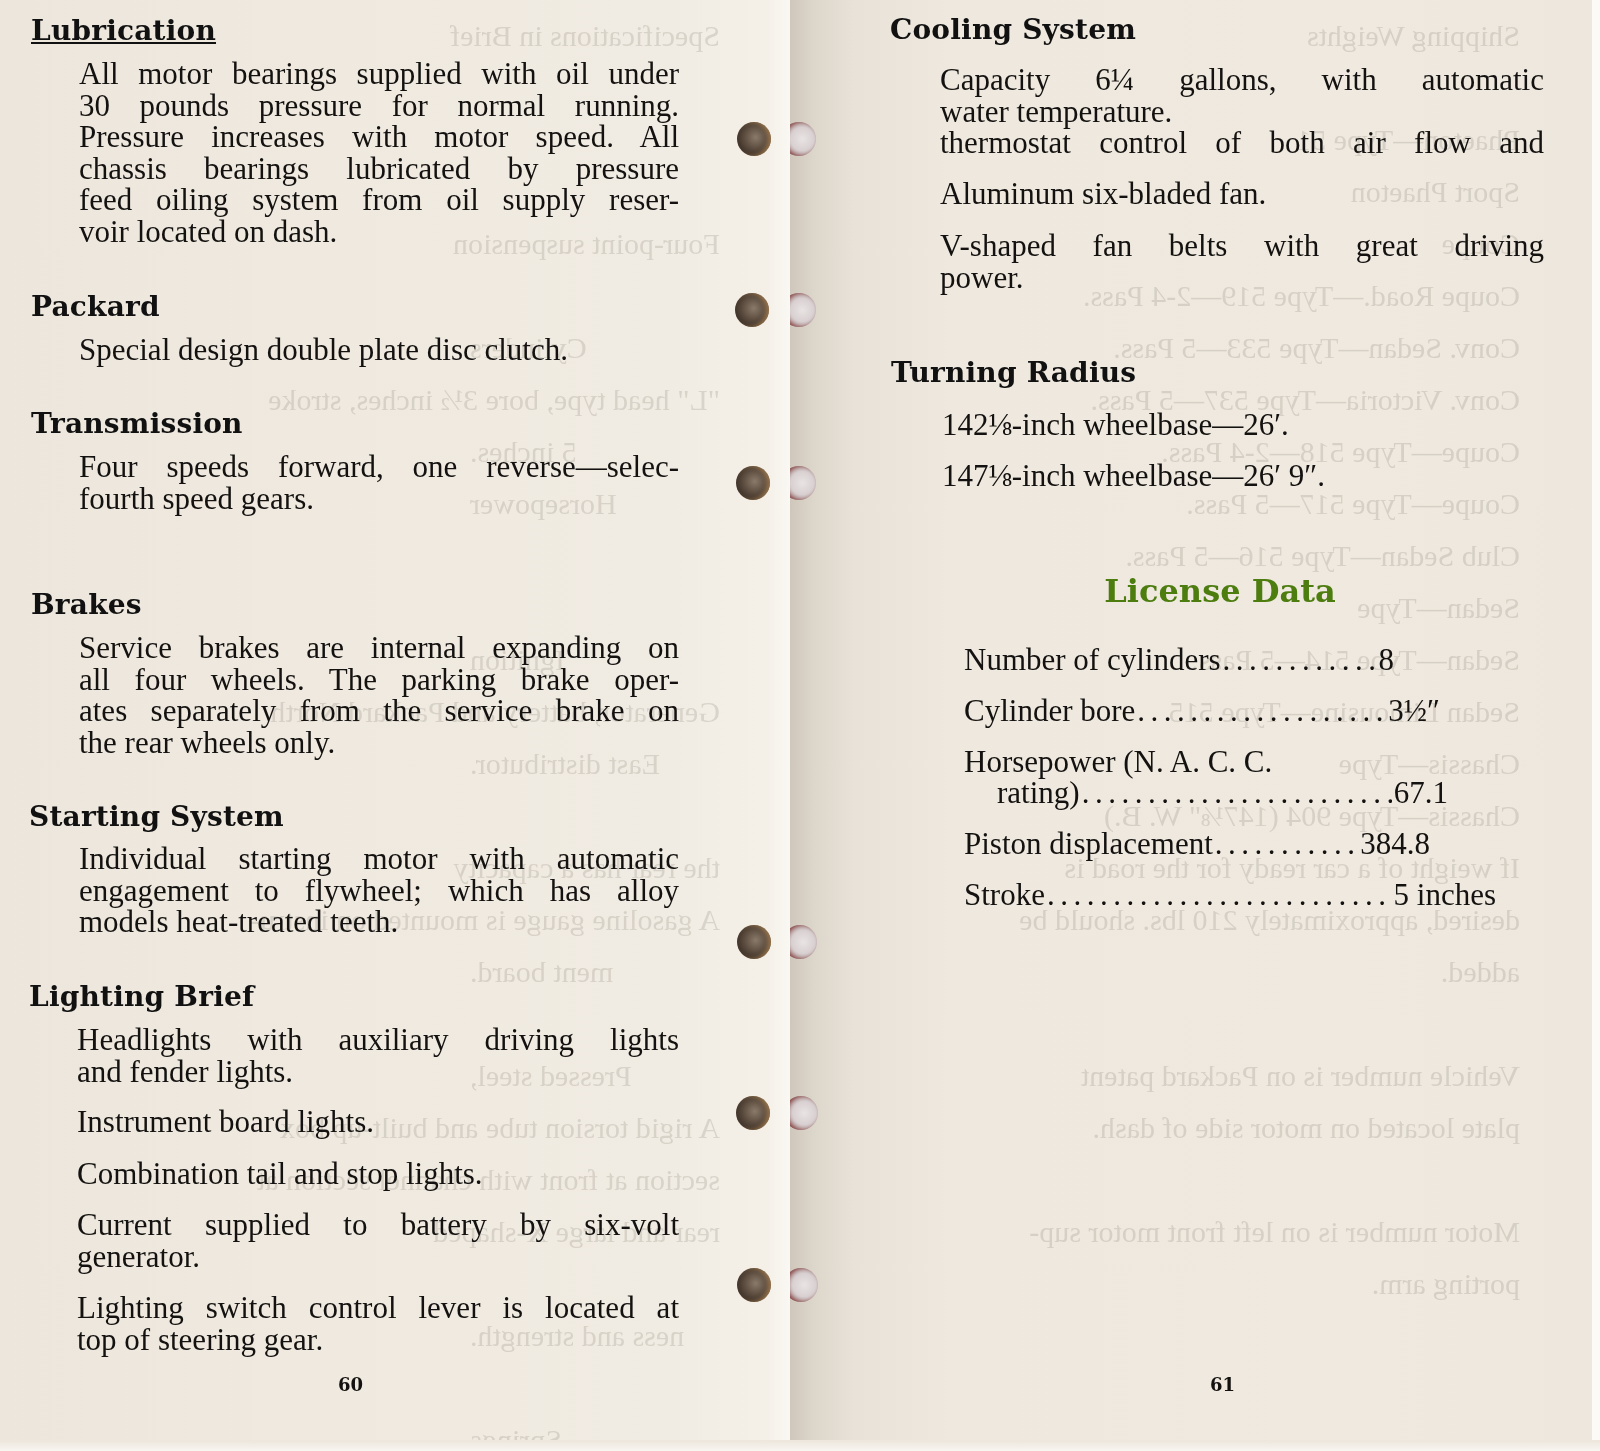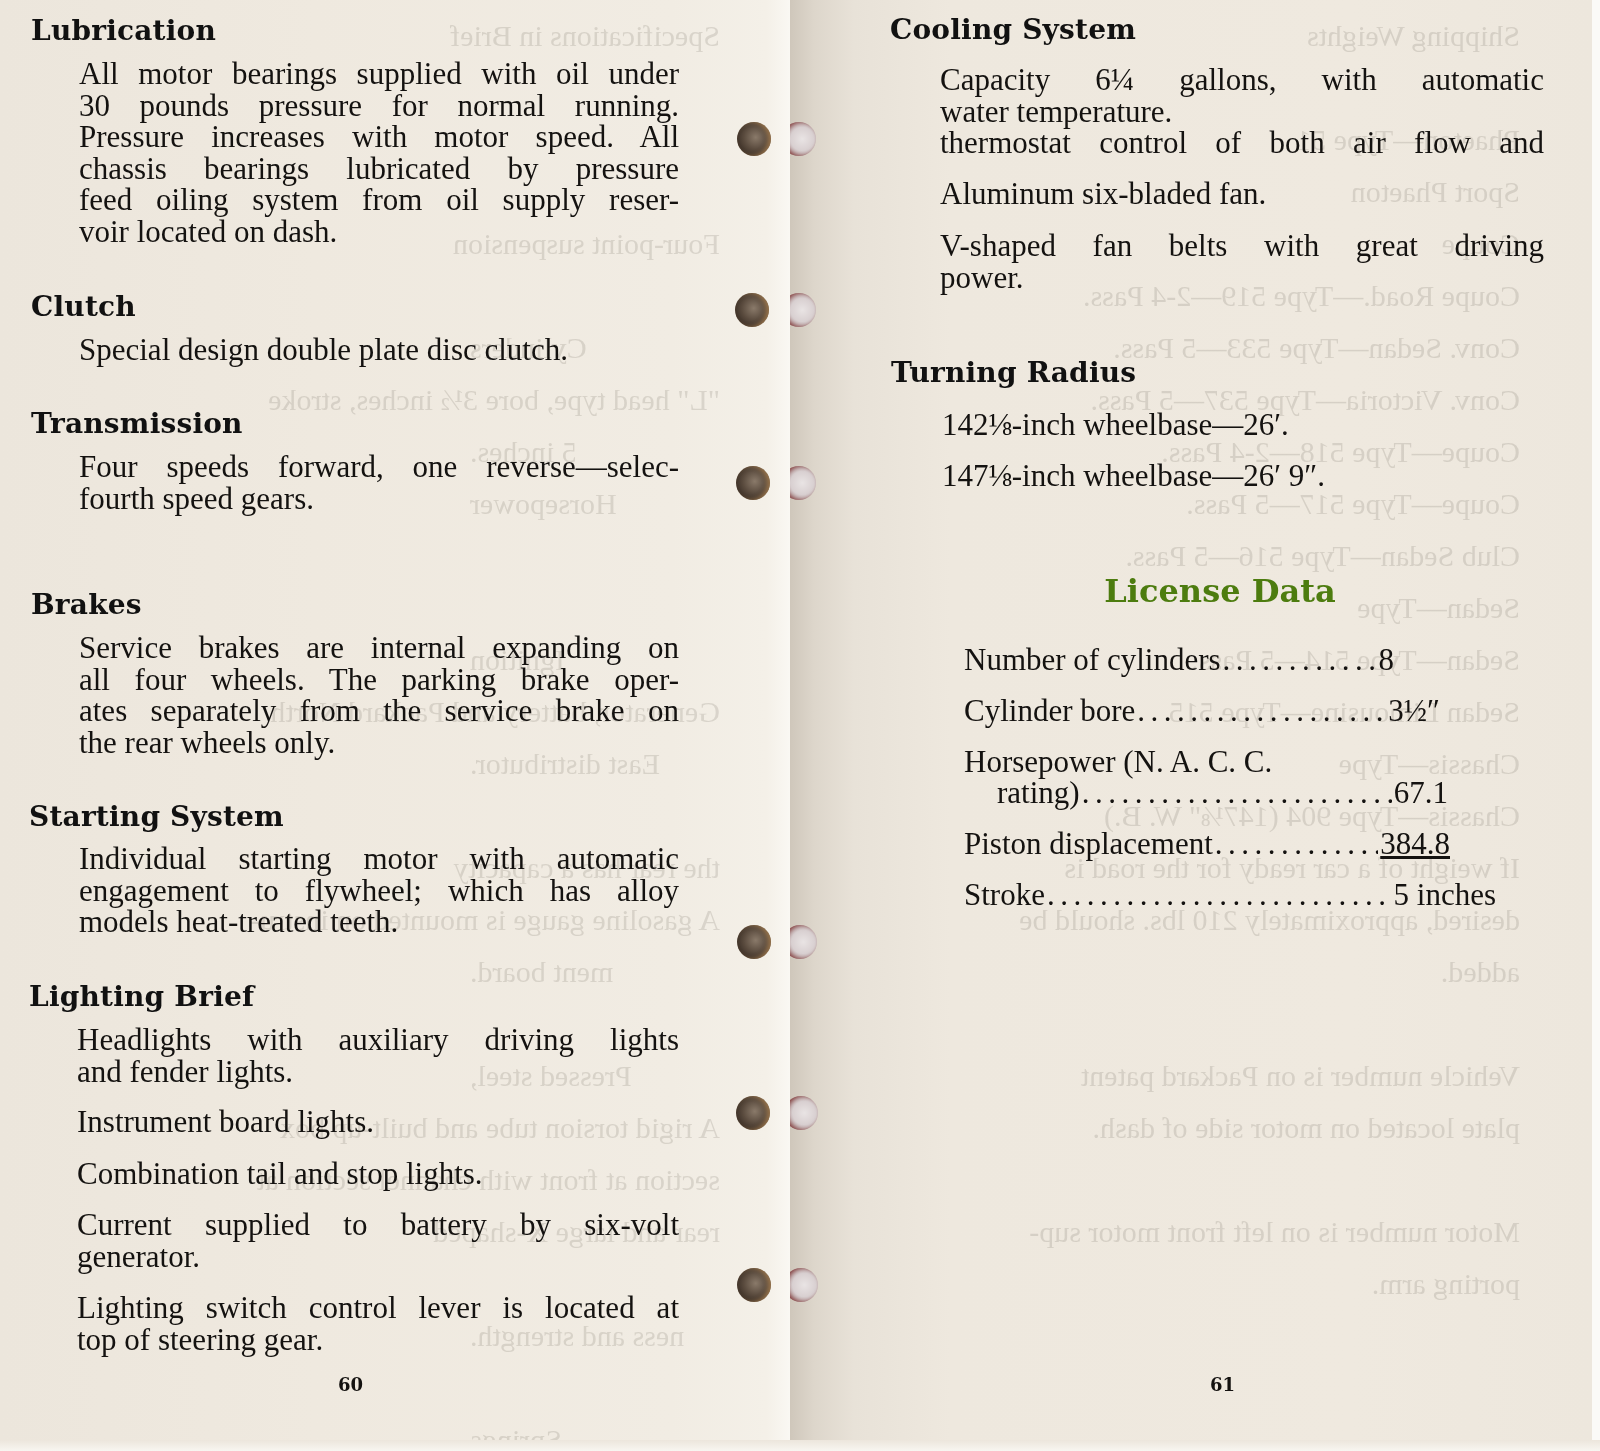--- a/index.html
+++ b/index.html
@@ -76,31 +76,31 @@
 ness and strength.
 
 Springs
 All models
 long and 2¼ inches wide.
 
 2½ inches wide.
 
 ment.</div>
 
-    <div class="heading" style="left:31px; top:14px;">Lubrication</div>
+    <div class="heading" style="left:31px; top:14px;text-decoration:underline;">Lubrication</div>
     <div class="para" style="left:79px; top:58px; width:600px;">
       <div style="text-align-last:justify">All motor bearings supplied with oil under</div>
       <div style="text-align-last:justify">30 pounds pressure for normal running.</div>
       <div style="text-align-last:justify">Pressure increases with motor speed. All</div>
       <div style="text-align-last:justify">chassis bearings lubricated by pressure</div>
       <div style="text-align-last:justify">feed oiling system from oil supply reser-</div>
       <div>voir located on dash.</div>
     </div>
 
-    <div class="heading" style="left:31px; top:290px;">Clutch</div>
+    <div class="heading" style="left:31px; top:290px;">Packard</div>
     <div class="para" style="left:79px; top:334px; width:600px;">
       <div>Special design double plate disc clutch.</div>
     </div>
 
     <div class="heading" style="left:31px; top:407px;">Transmission</div>
     <div class="para" style="left:79px; top:451px; width:600px;">
       <div style="text-align-last:justify">Four speeds forward, one reverse—selec-</div>
       <div>fourth speed gears.</div>
     </div>
 
@@ -218,21 +218,21 @@
     <span class="spec-label">Horsepower (N. A. C. C.</span>
   </div>
   <div class="spec-row" style="top:777px;">
     <span class="spec-label" style="padding-left:33px;">rating)</span>
     <span class="spec-dots">..............................................</span>
     <span class="spec-value" style="margin-right:28px;">67.1</span>
   </div>
   <div class="spec-row" style="top:828px;">
     <span class="spec-label">Piston displacement</span>
     <span class="spec-dots">..............................................</span>
-    <span class="spec-value" style="margin-right:26px;text-decoration:underline;">384.8</span>
+    <span class="spec-value" style="margin-right:46px;">384.8</span>
   </div>
   <div class="spec-row" style="top:879px;">
     <span class="spec-label">Stroke</span>
     <span class="spec-dots">..............................................</span>
     <span class="spec-value" style="margin-right:-20px;">5 inches</span>
   </div>
 
   <div class="page-number" style="left:1210px; top:1374px;">61</div>
 
   <div class="page-edge"></div>

